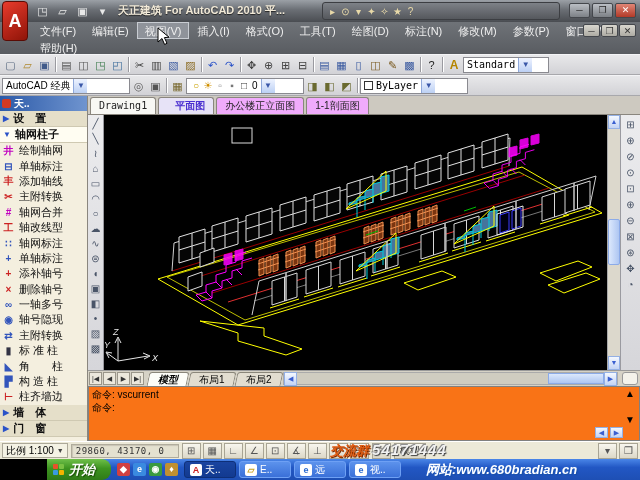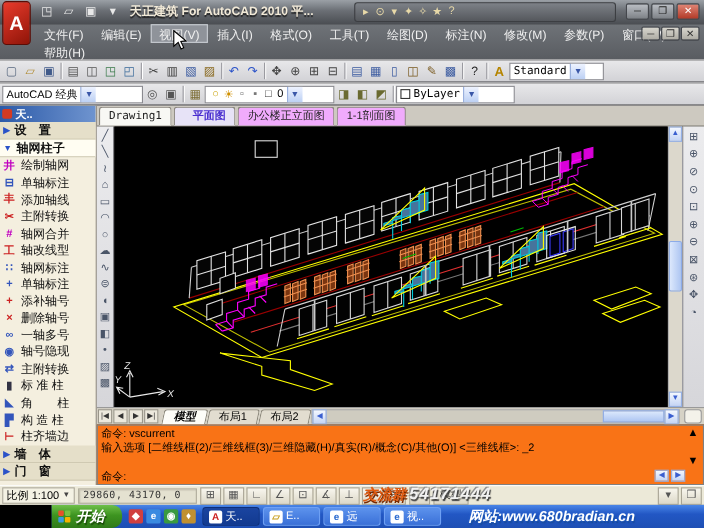--- a/index.html
+++ b/index.html
@@ -582,21 +582,20 @@
       <span class="sb-btn">◀</span>
       <span class="thumb"></span>
       <span class="sb-btn">▶</span>
     </span>
     <span class="corner-grip"></span>
   </div>
 
   <div class="command">
     <div class="cmd-lines">
       <div class="cmd-line">命令:  vscurrent</div>
-      <div class="cmd-line opt">输入选项 [二维线框(2)/三维线框(3)/三维隐藏(H)/真实(R)/概念(C)/其他(O)] &lt;三维线框&gt;: _2</div>
       <div class="cmd-line">命令:</div>
     </div>
     <div class="cmd-vs">
       <span class="sb-btn" style="height:12px;line-height:11px">▲</span>
       <span class="sb-btn" style="height:12px;line-height:11px">▼</span>
     </div>
     <div class="cmd-hs">
       <span class="sb-btn">◀</span>
       <span class="sb-btn">▶</span>
     </div>

